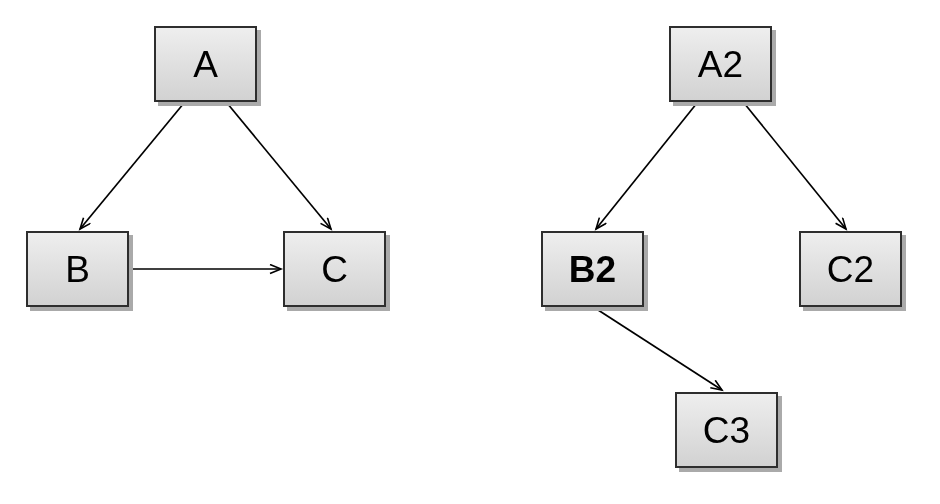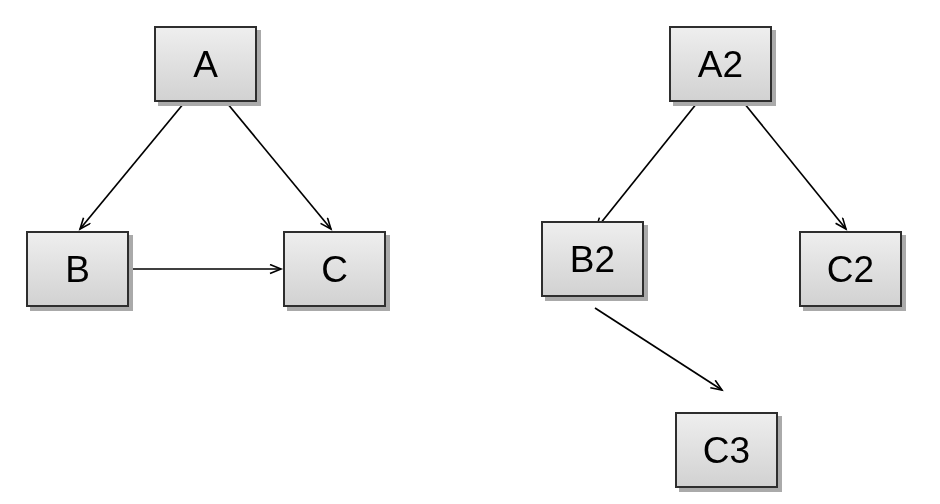--- a/index.html
+++ b/index.html
@@ -44,23 +44,23 @@
     line-height: 1;
     color: #000000;
     user-select: none;
   }
   
   .node-a  { left: 154px; top: 26px;  }
   .node-b  { left: 26px;  top: 231px; }
   .node-c  { left: 283px; top: 231px; }
   
   .node-a2 { left: 669px; top: 26px; justify-content: center;  }
-  .node-b2 { left: 541px; top: 221px; }
+  .node-b2 { left: 541px; top: 231px; font-weight: bold; }
   .node-c2 { left: 799px; top: 231px; }
-  .node-c3 { left: 675px; top: 412px; }
+  .node-c3 { left: 675px; top: 392px; }
 </style>
 </head>
 <body>
 
 <div class="canvas">
 
   <svg class="edges-layer" viewBox="0 0 940 504" xmlns="http://www.w3.org/2000/svg">
     <defs>
       <marker id="open-arrow" markerWidth="15" markerHeight="12" refX="12" refY="5" orient="auto" markerUnits="userSpaceOnUse">
         <path d="M1,0.5 L12,5 L1,9.5" fill="none" stroke="#000000" stroke-width="1.6"></path>

